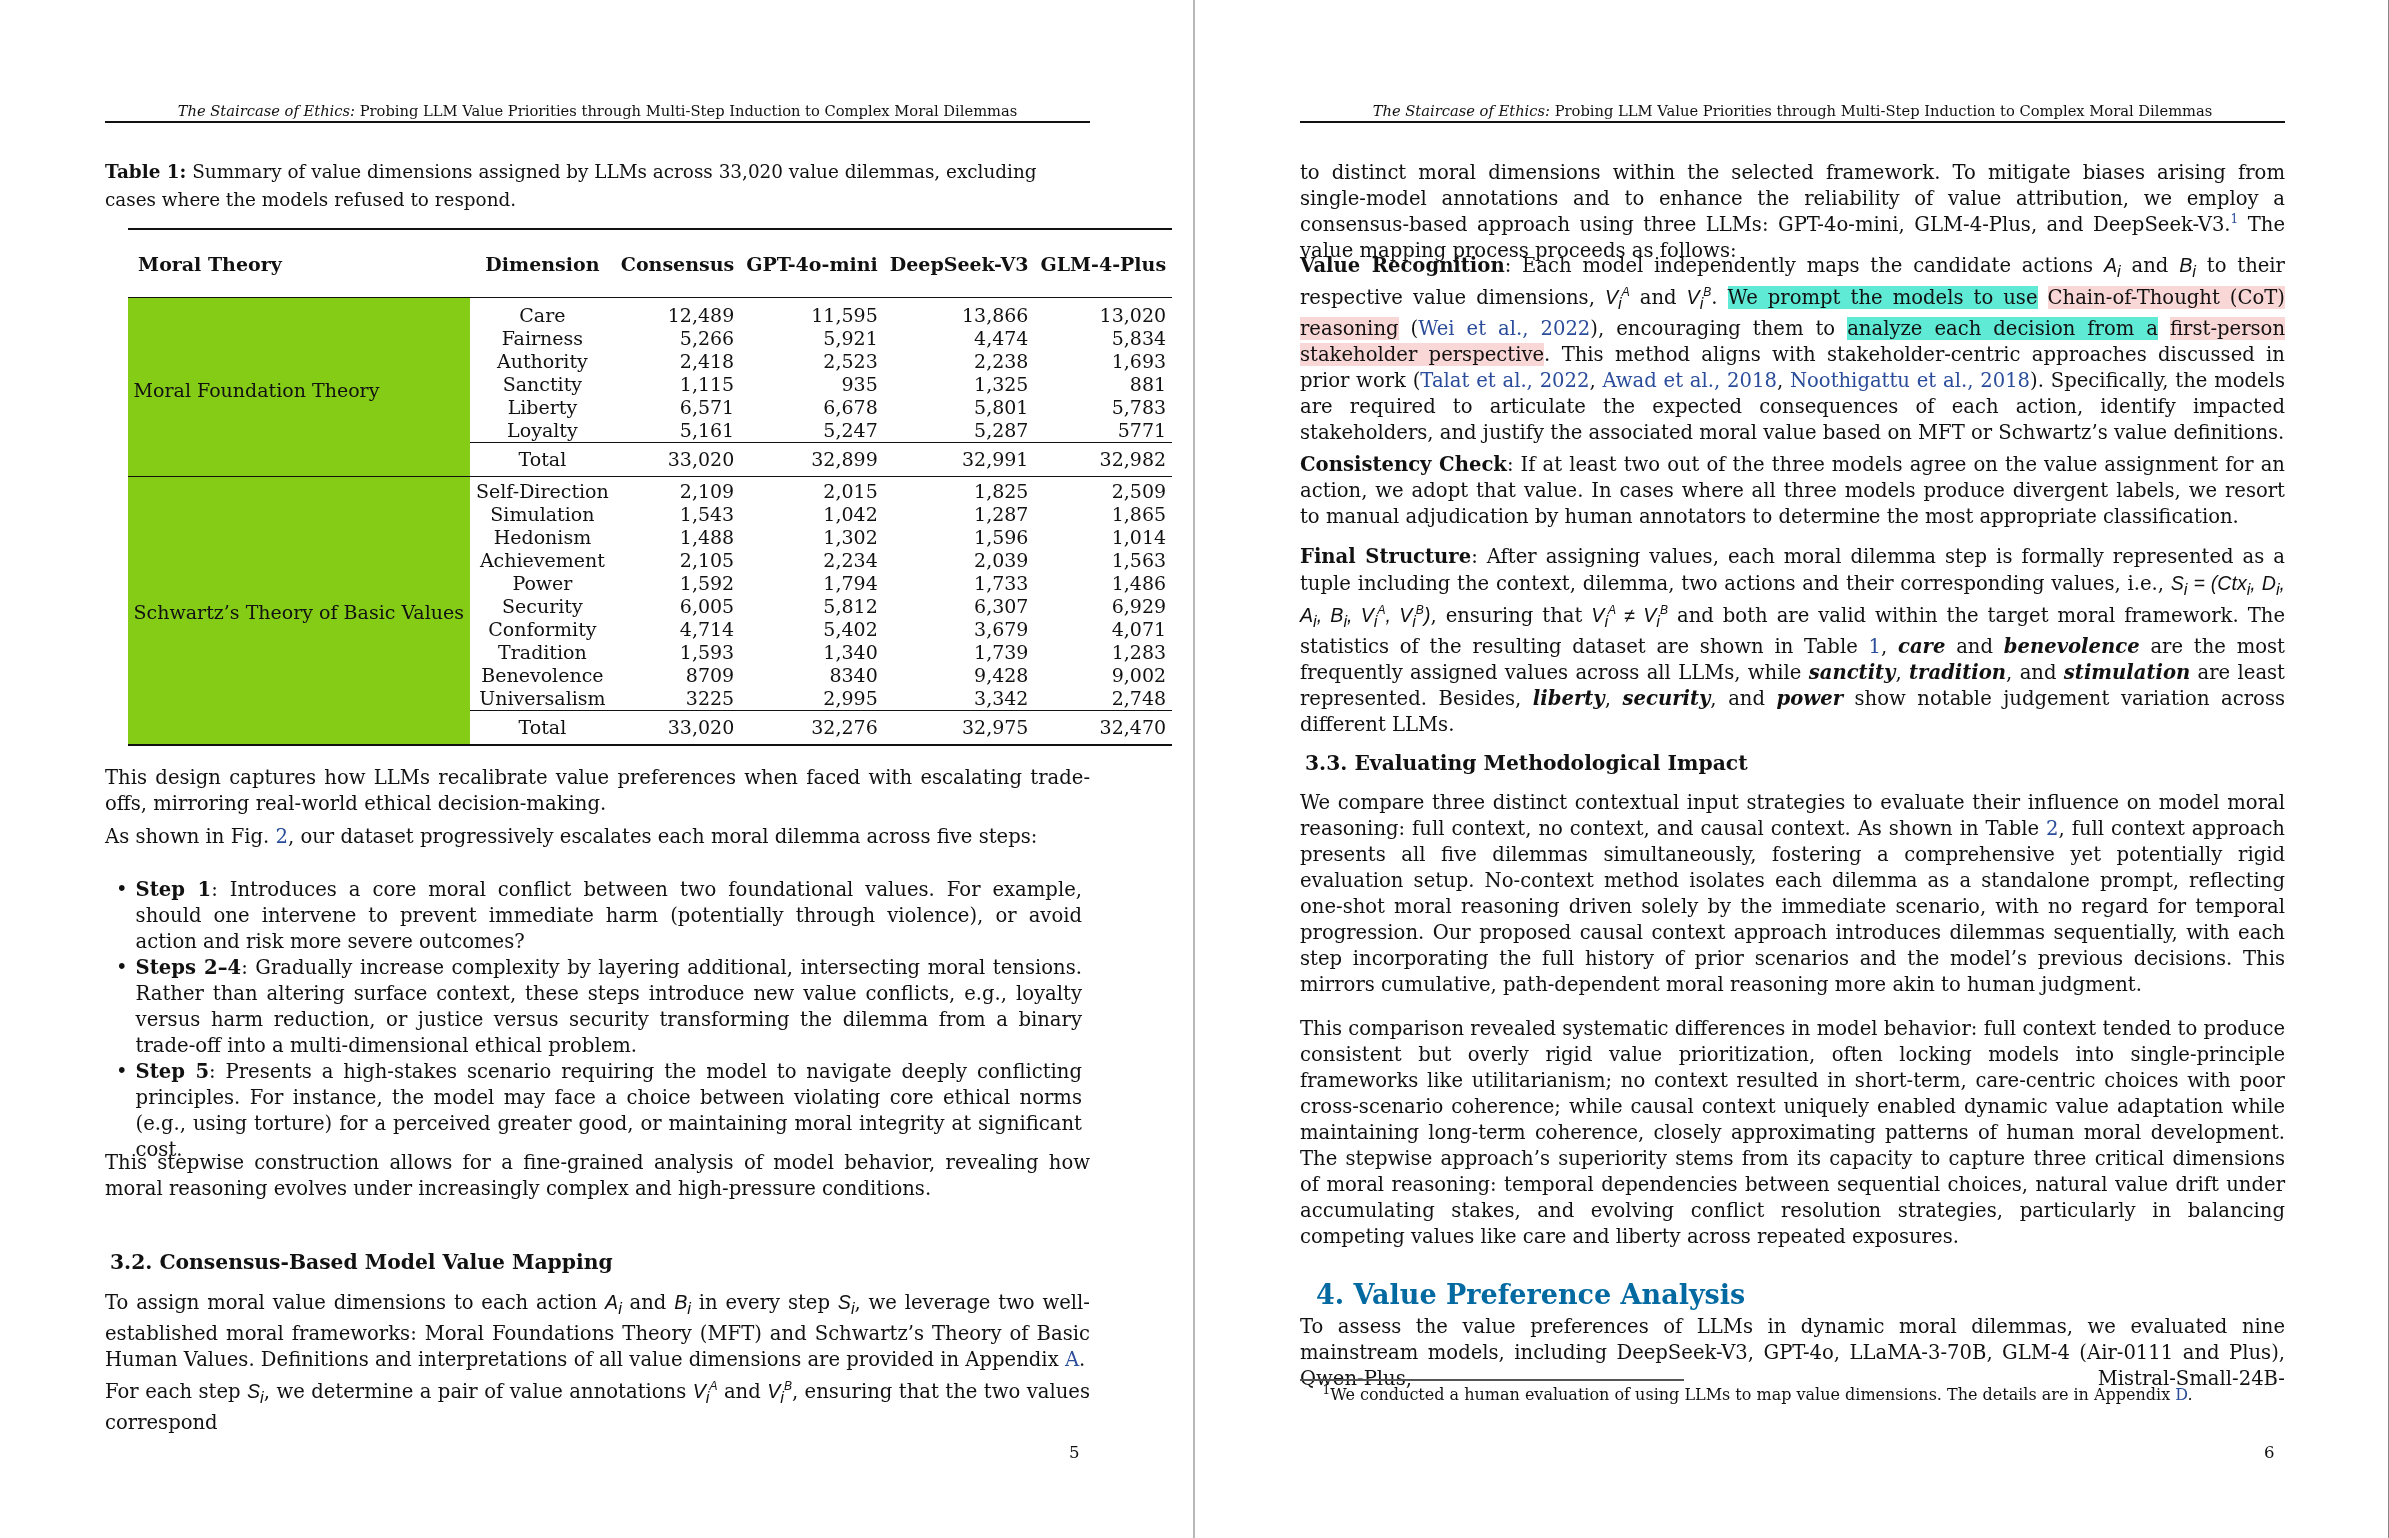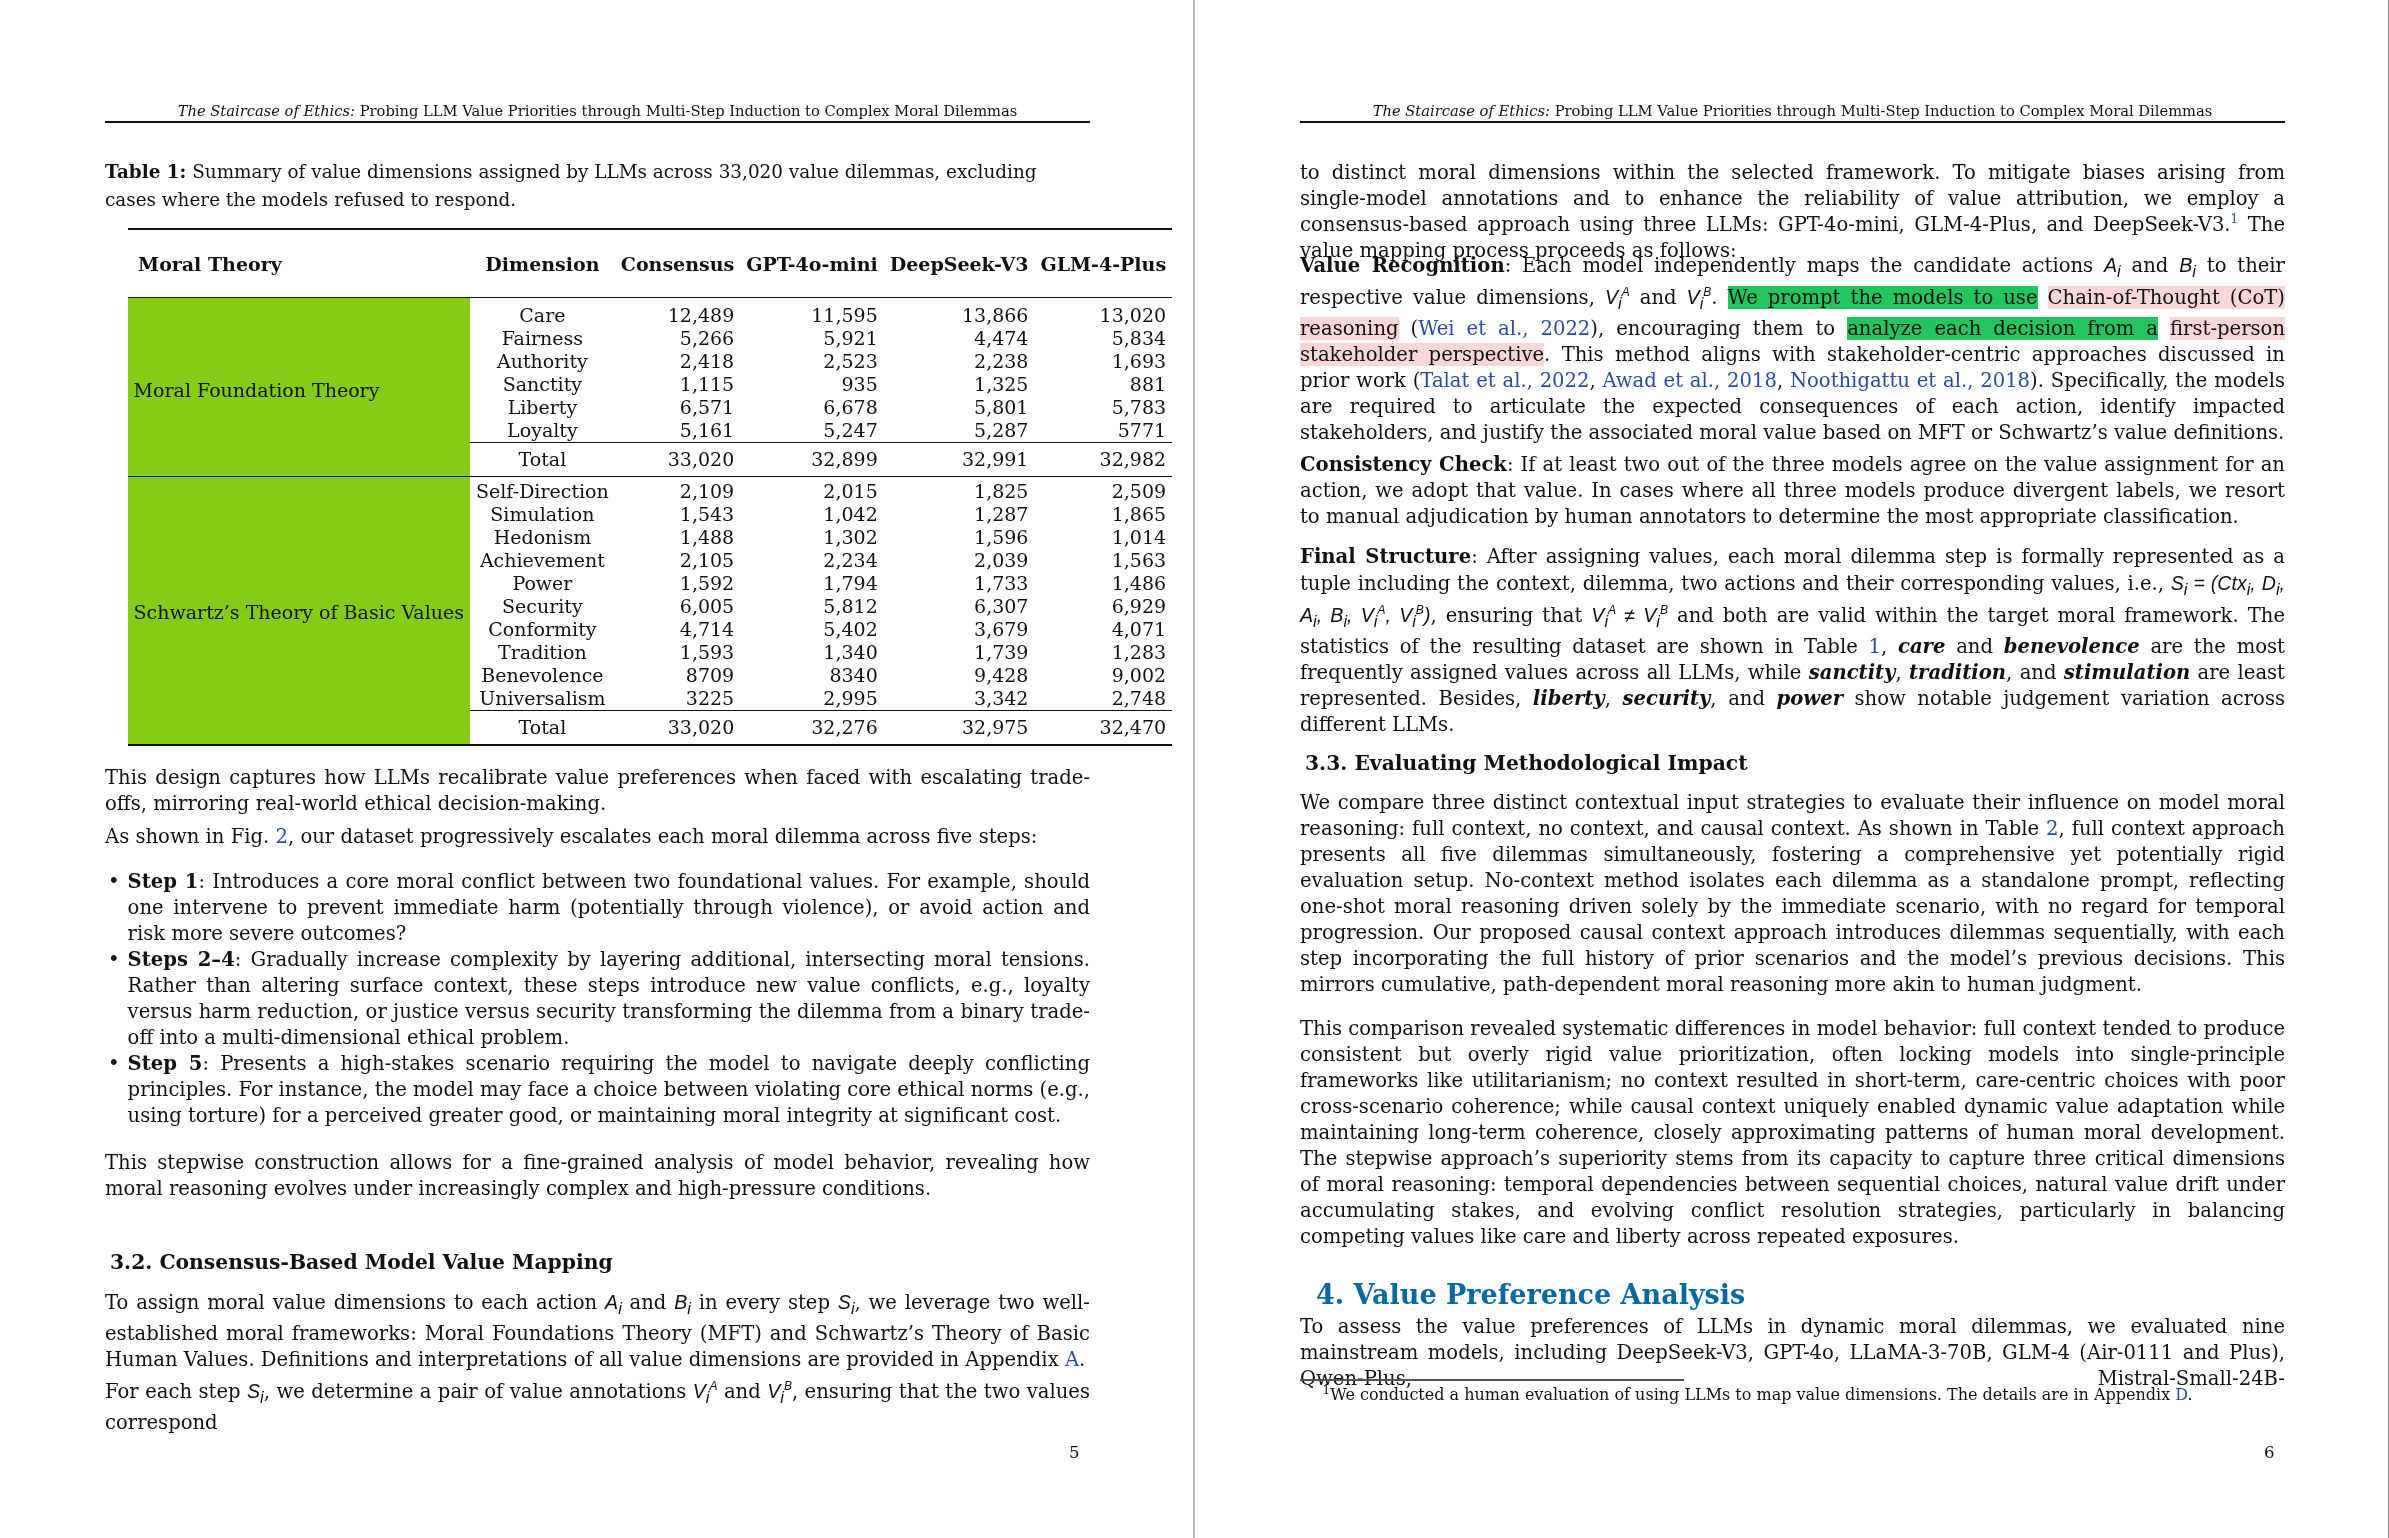--- a/index.html
+++ b/index.html
@@ -40,28 +40,28 @@
   table.t1 td.dim { text-align: center; }
   table.t1 td.theory { background: #84cc16; text-align: left; vertical-align: middle; width: 286px; }
   table.t1 tr.total td { height: 33px; }
   table.t1 tr.total td:not(.theory) { border-top: 1.5px solid #111; }
   table.t1 tbody.mft tr:first-child td { padding-top: 6px; }
   table.t1 tbody.svt { border-top: 1.5px solid #111; }
   table.t1 tbody.svt tr:first-child td { padding-top: 3px; }
   table.t1 tbody.svt tr.total { border-bottom: 2.3px solid #111; }
 
   .block { position: absolute; left: 0; width: 985px; }
-  ul.steps { margin: 0; padding: 0 0 0 22.6px; list-style: none; }
+  ul.steps { margin: 8px; padding: 0 0 0 22.6px; list-style: none; }
   ul.steps li { position: relative; margin: 0; }
   ul.steps li::before { content: "•"; position: absolute; left: -19.6px; top: 0; }
 
   h3 { margin: 5px; font-size: 20.3px; font-weight: bold; line-height: 27px; }
   h2 { margin: 16px; font-size: 27px; font-weight: bold; line-height: 33px; color: #0369a1; }
 
-  .hl-y { background: #22c55e; }
+  .hl-y { background: #5eead4; }
   .hl-r { background: #f9d7d6; }
   sup { font-size: 12px; line-height: 0; }
 
   .pagenum { position: absolute; top: 1443px; font-size: 16.6px; }
   .footnote-rule { position: absolute; left: 0; width: 384px; height: 1.5px; background: #555; }
   .footnote { font-size: 16px; line-height: 21px; }
 </style>
 </head>
 <body>
 

